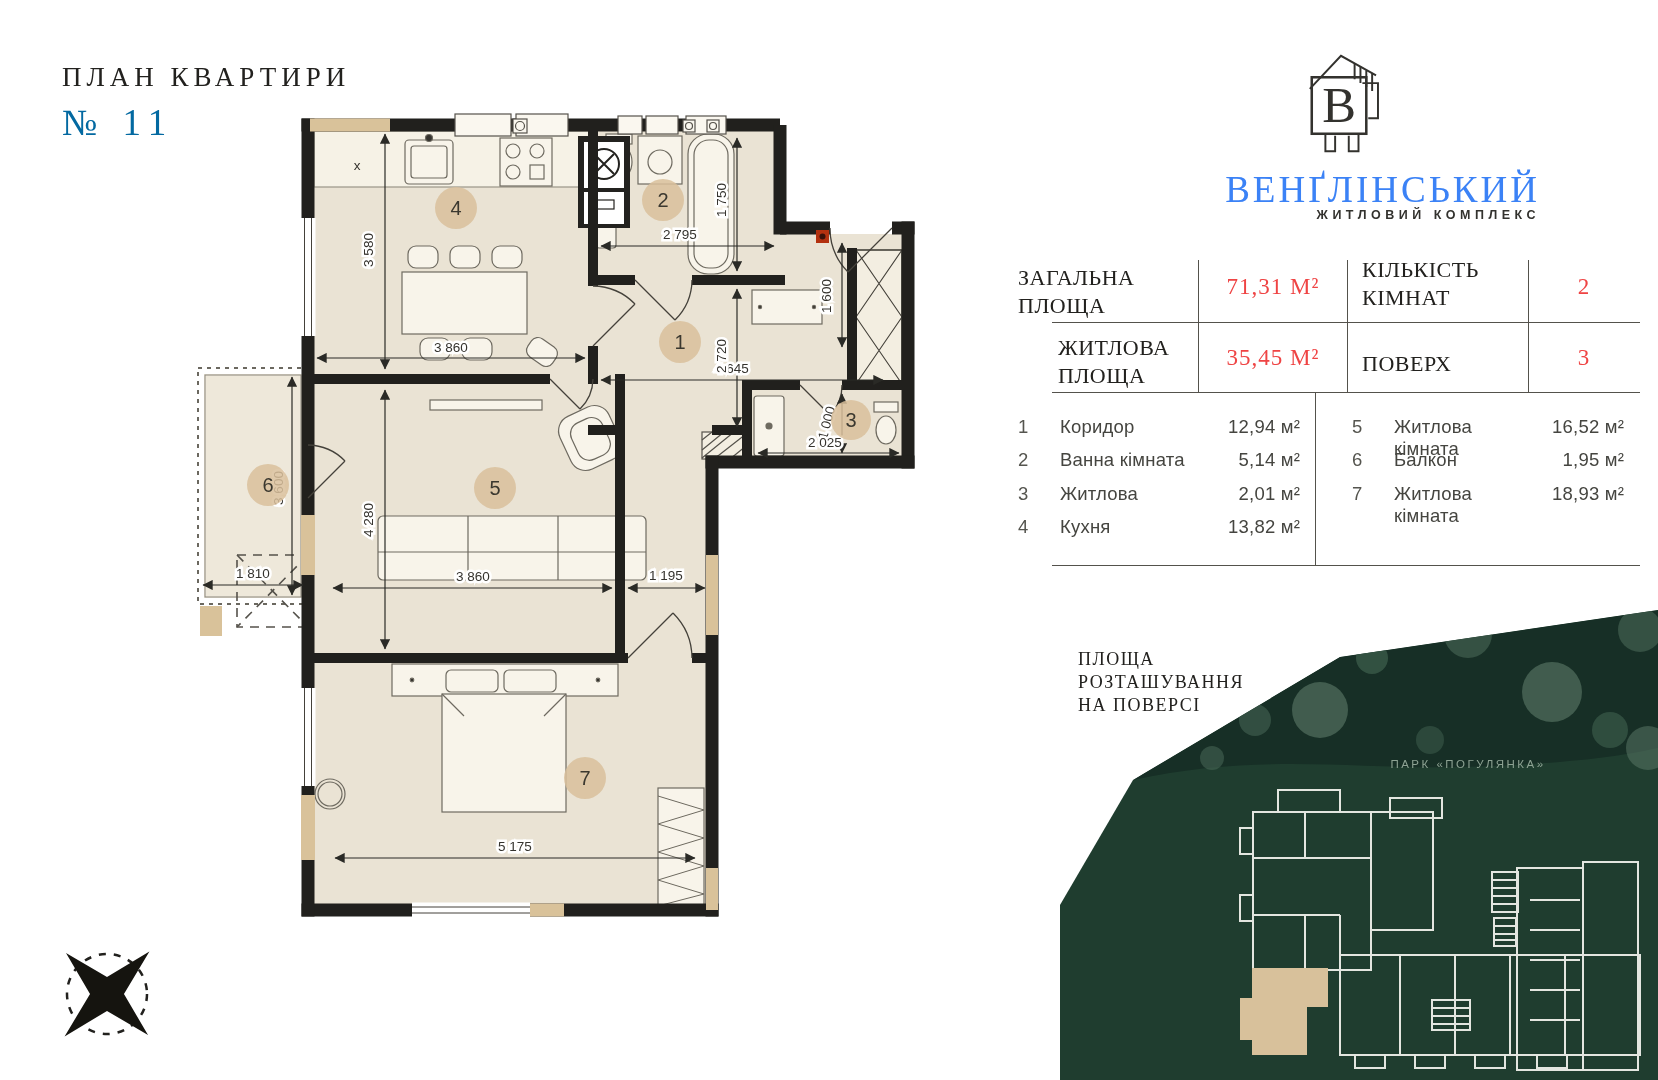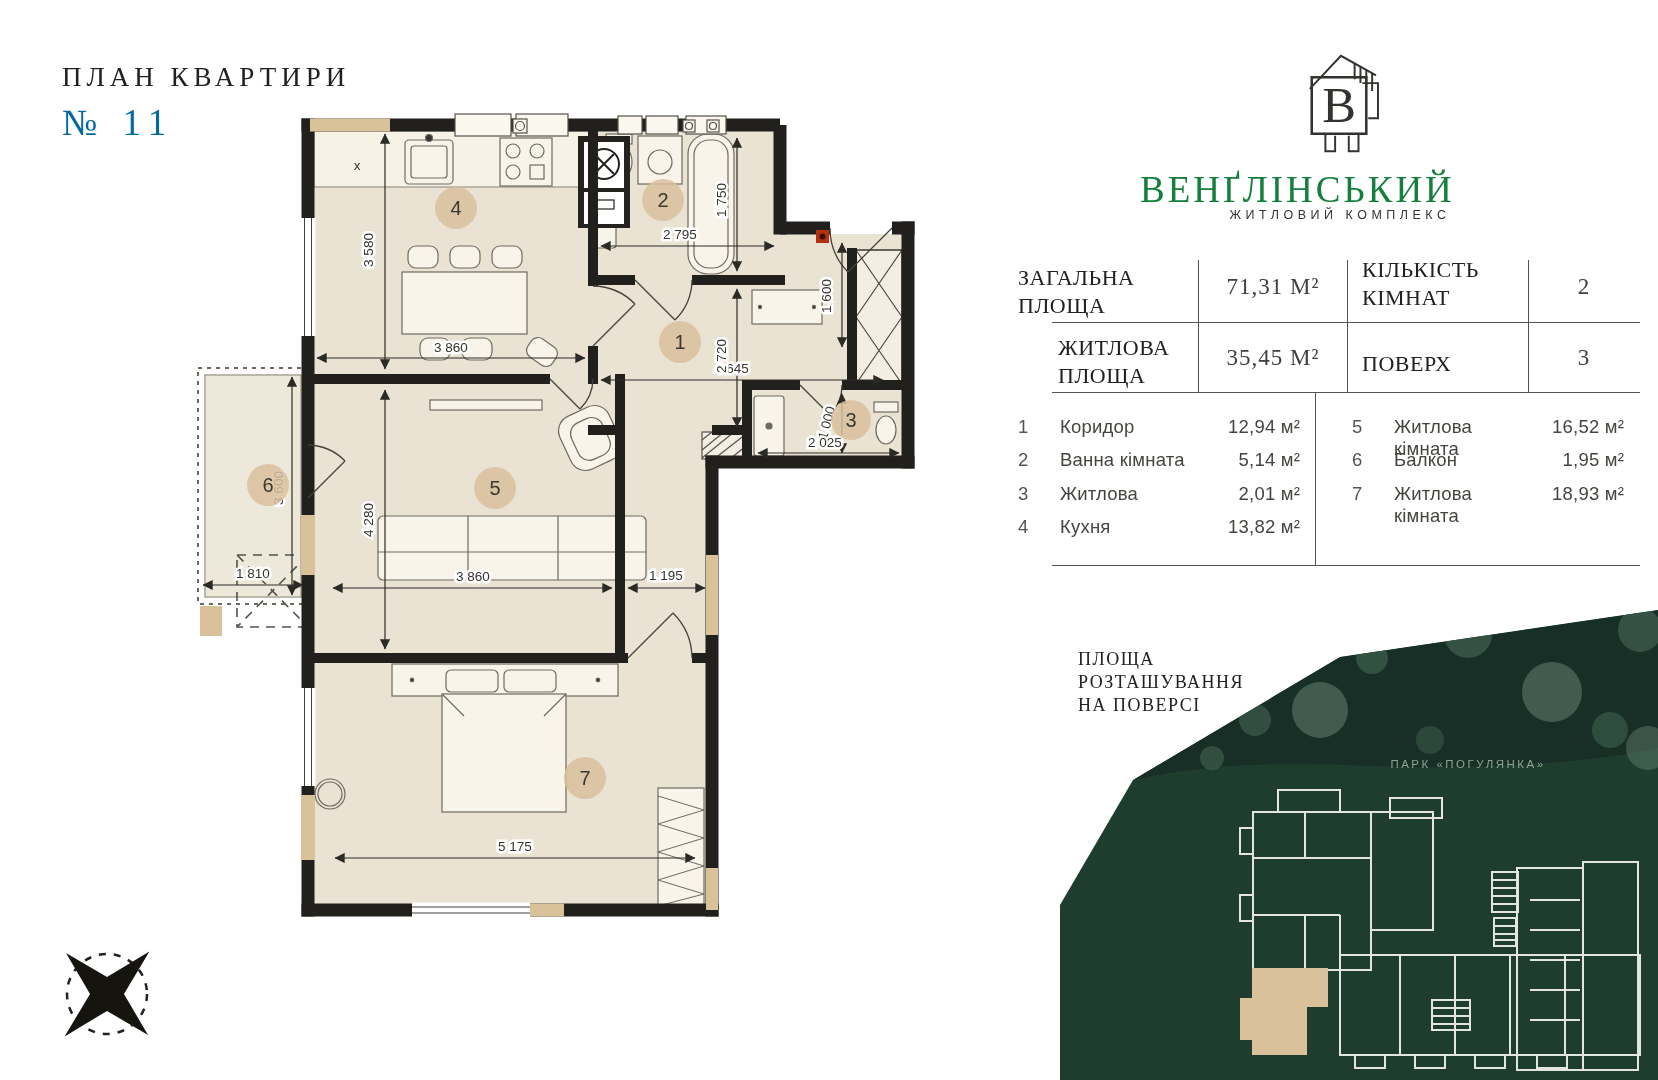--- a/index.html
+++ b/index.html
@@ -3,24 +3,24 @@
 <meta charset="utf-8">
 <style>
   html,body{margin:0;padding:0;background:#ffffff;}
   .page{position:relative;width:1658px;height:1080px;background:#fff;overflow:hidden;
         font-family:"Liberation Sans","DejaVu Sans",sans-serif;}
   .abs{position:absolute;}
   .serif{font-family:"Liberation Serif","DejaVu Serif",serif;}
   .sans{font-family:"Liberation Sans","DejaVu Sans",sans-serif;}
   .title1{font-size:27px;letter-spacing:5px;color:#22211e;}
   .title2{font-size:37px;letter-spacing:8px;color:#0369a1;}
-  .brand-name{font-size:37px;letter-spacing:3px;color:#15803d;text-align:left;white-space:nowrap;}
-  .brand-tag{font-size:12.5px;letter-spacing:4.5px;color:#33322e;text-align:center;white-space:nowrap;}
+  .brand-name{font-size:37px;letter-spacing:3px;color:#3b82f6;text-align:right;white-space:nowrap;}
+  .brand-tag{font-size:12.5px;letter-spacing:4.5px;color:#33322e;text-align:right;white-space:nowrap;font-weight:bold;}
   .sum-label{font-size:22px;line-height:1.25;letter-spacing:.5px;color:#22211e;}
-  .sum-value{font-size:23px;color:#404040;text-align:center;letter-spacing:1px;}
+  .sum-value{font-size:23px;color:#ef4444;text-align:center;letter-spacing:1px;}
   .line{background:#54524c;}
   .lr{display:flex;align-items:baseline;font-size:18.5px;color:#454540;letter-spacing:.2px;}
   .lr .n{width:42px;color:#55554f;}
   .lr .nm{flex:1;}
   .lr .ar{min-width:92px;text-align:right;white-space:nowrap;}
   .schema-h{font-size:18px;letter-spacing:1.5px;line-height:23px;color:#22211e;}
 </style>
 </head>
 <body>
 

